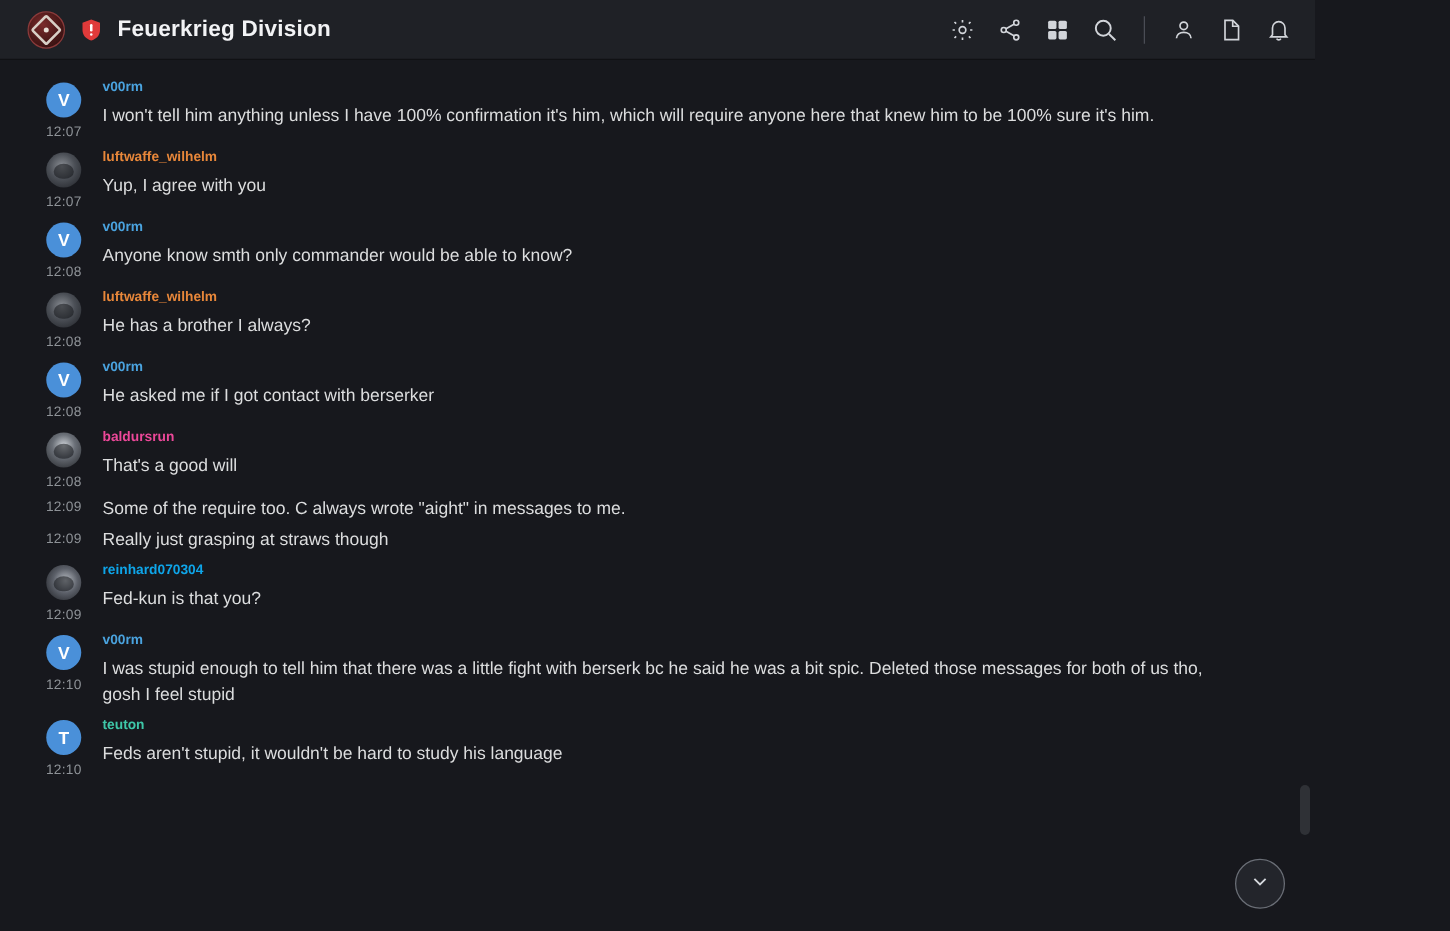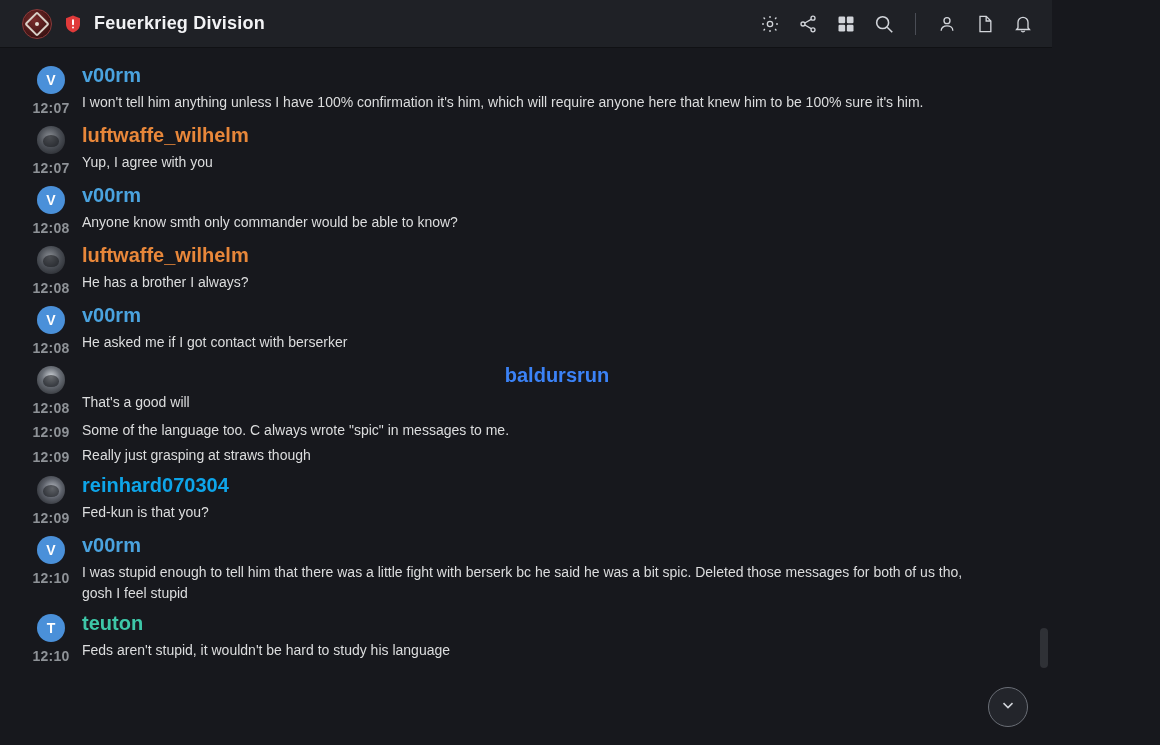--- a/index.html
+++ b/index.html
@@ -154,32 +154,32 @@
     content: "";
     position: absolute;
     left: 50%; top: 54%;
     width: 16px; height: 12px;
     transform: translate(-50%,-50%);
     border-radius: 50% 50% 45% 45%;
     background: rgba(20,21,25,0.55);
   }
   .timestamp {
     color: #8e9297;
-    font-size: 14px;
+    font-size: 11px;
     margin-top: 6px;
-    font-weight: bold;
+    font-weight: normal;
     letter-spacing: .2px;
   }
   .body {
     flex: 1 1 auto;
     min-width: 0;
     padding-top: 4px;
   }
   .username {
-    font-size: 20px;
+    font-size: 11px;
     font-weight: bold;
     margin: 0 0 6px 0;
     line-height: 1.1;
   }
   .text {
     color: #dcddde;
     font-size: 14px;
     line-height: 1.5;
     max-width: 900px;
     word-wrap: break-word;
@@ -355,30 +355,30 @@
           <div class="username" style="color: rgb(74, 163, 223);">v00rm</div>
           <div class="text">He asked me if I got contact with berserker</div>
         </div>
       </div>
       <div class="msg-group">
         <div class="gutter">
           <div class="avatar photo-baldur"></div>
           <div class="timestamp">12:08</div>
         </div>
         <div class="body">
-          <div class="username" style="color: #3b82f6; text-align: center;">baldursrun</div>
+          <div class="username" style="color: #ec4899;">baldursrun</div>
           <div class="text">That's a good will</div>
         </div>
       </div>
       <div class="cont-row">
         <div class="cont-gutter">
           <div class="timestamp">12:09</div>
         </div>
         <div class="cont-body">
-          <div class="text">Some of the language too. C always wrote "spic" in messages to me.</div>
+          <div class="text">Some of the require too. C always wrote "aight" in messages to me.</div>
         </div>
       </div>
       <div class="cont-row">
         <div class="cont-gutter">
           <div class="timestamp">12:09</div>
         </div>
         <div class="cont-body">
           <div class="text">Really just grasping at straws though</div>
         </div>
       </div>

